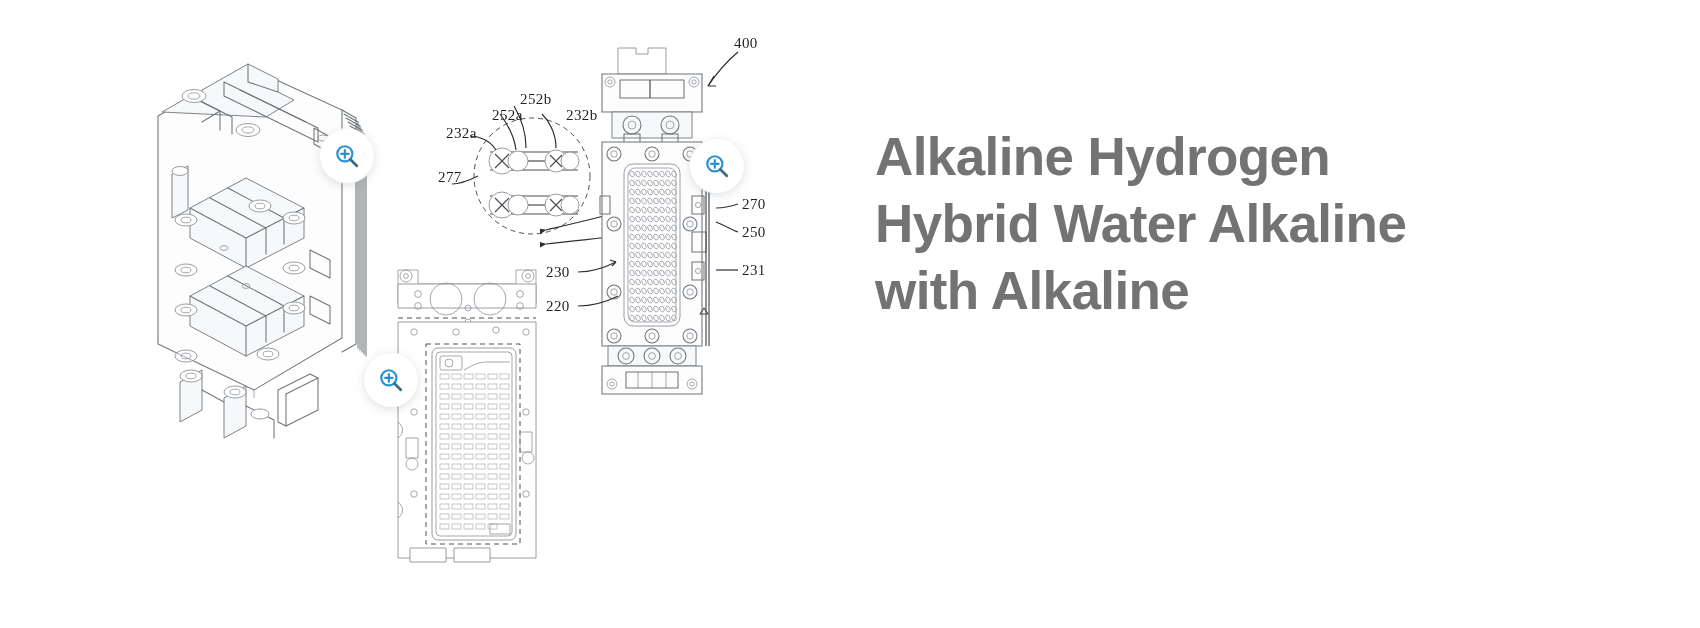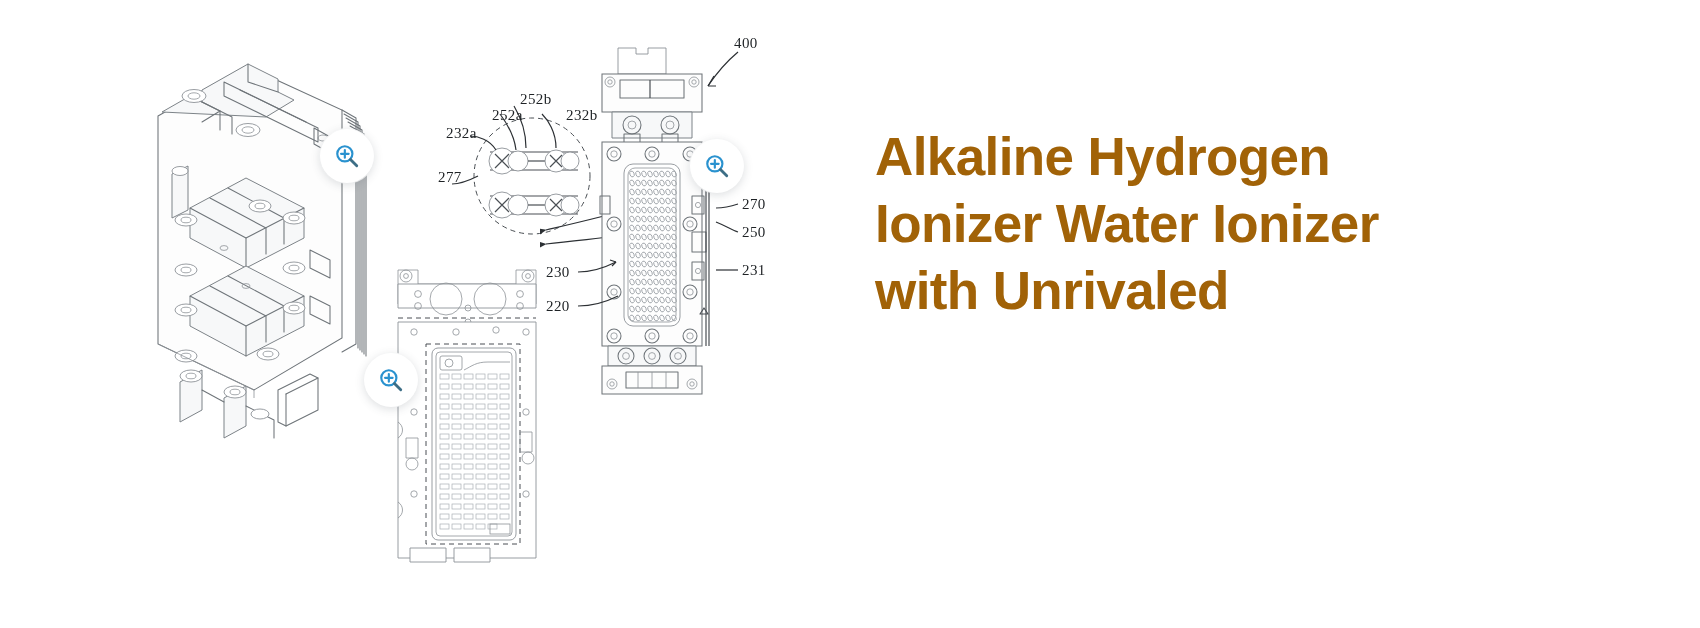--- a/index.html
+++ b/index.html
@@ -40,21 +40,21 @@
     background:#ffffff;
     box-shadow: 0 2px 10px rgba(60,70,85,0.18), 0 0 0 1px rgba(255,255,255,0.9);
     display:flex; align-items:center; justify-content:center;
     cursor:pointer;
   }
   .zoom-badge svg { width:26px; height:26px; display:block; }
 
   
   .headline {
     position:absolute; left:875px; top:124px; width:620px;
-    color:#a16207;
+    color:#737373;
     font-family:"Liberation Sans", sans-serif;
     font-weight:bold;
     font-size:53px;
     line-height:1.26;
     letter-spacing:-0.6px;
   }
 </style>
 </head>
 <body>
 
@@ -696,17 +696,17 @@
         <line x1="10" y1="6.5" x2="10" y2="13.5" stroke="#2a92cf" stroke-width="2" stroke-linecap="round"></line>
         <line x1="6.5" y1="10" x2="13.5" y2="10" stroke="#2a92cf" stroke-width="2" stroke-linecap="round"></line>
         <line x1="15.2" y1="15.2" x2="21" y2="21" stroke="#3d6e86" stroke-width="2.6" stroke-linecap="round"></line>
       </svg>
     </div>
 
   </div>
 
   <div class="headline">
     <div>Alkaline Hydrogen</div>
-    <div>Ionizer Water Ionizer</div>
-    <div>with Unrivaled</div>
+    <div>Hybrid Water Alkaline</div>
+    <div>with Alkaline</div>
   </div>
 
 </div>
 
 </body></html>

